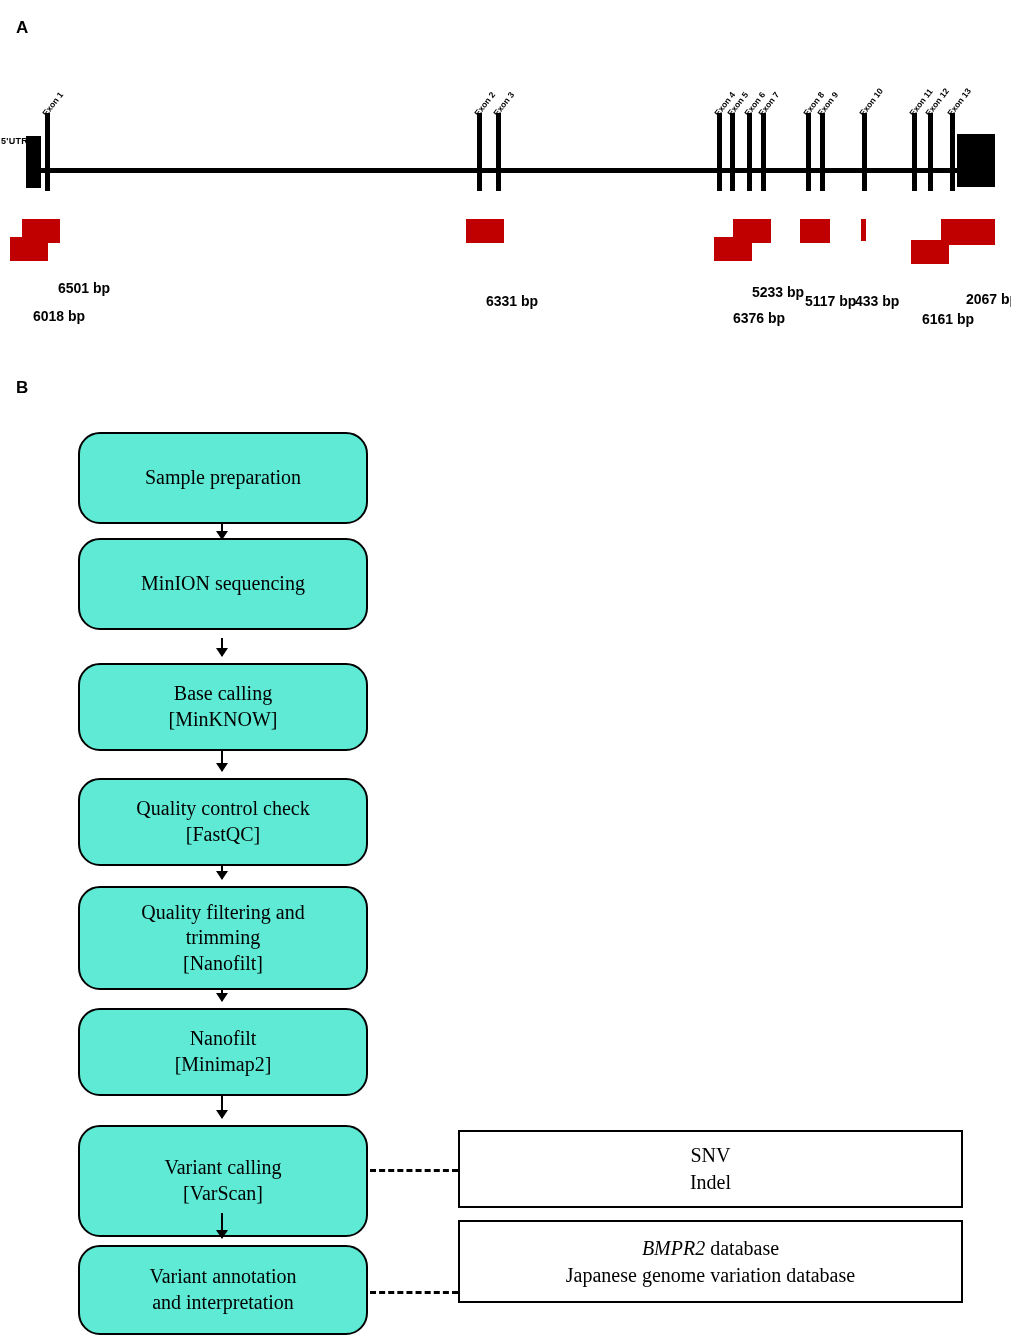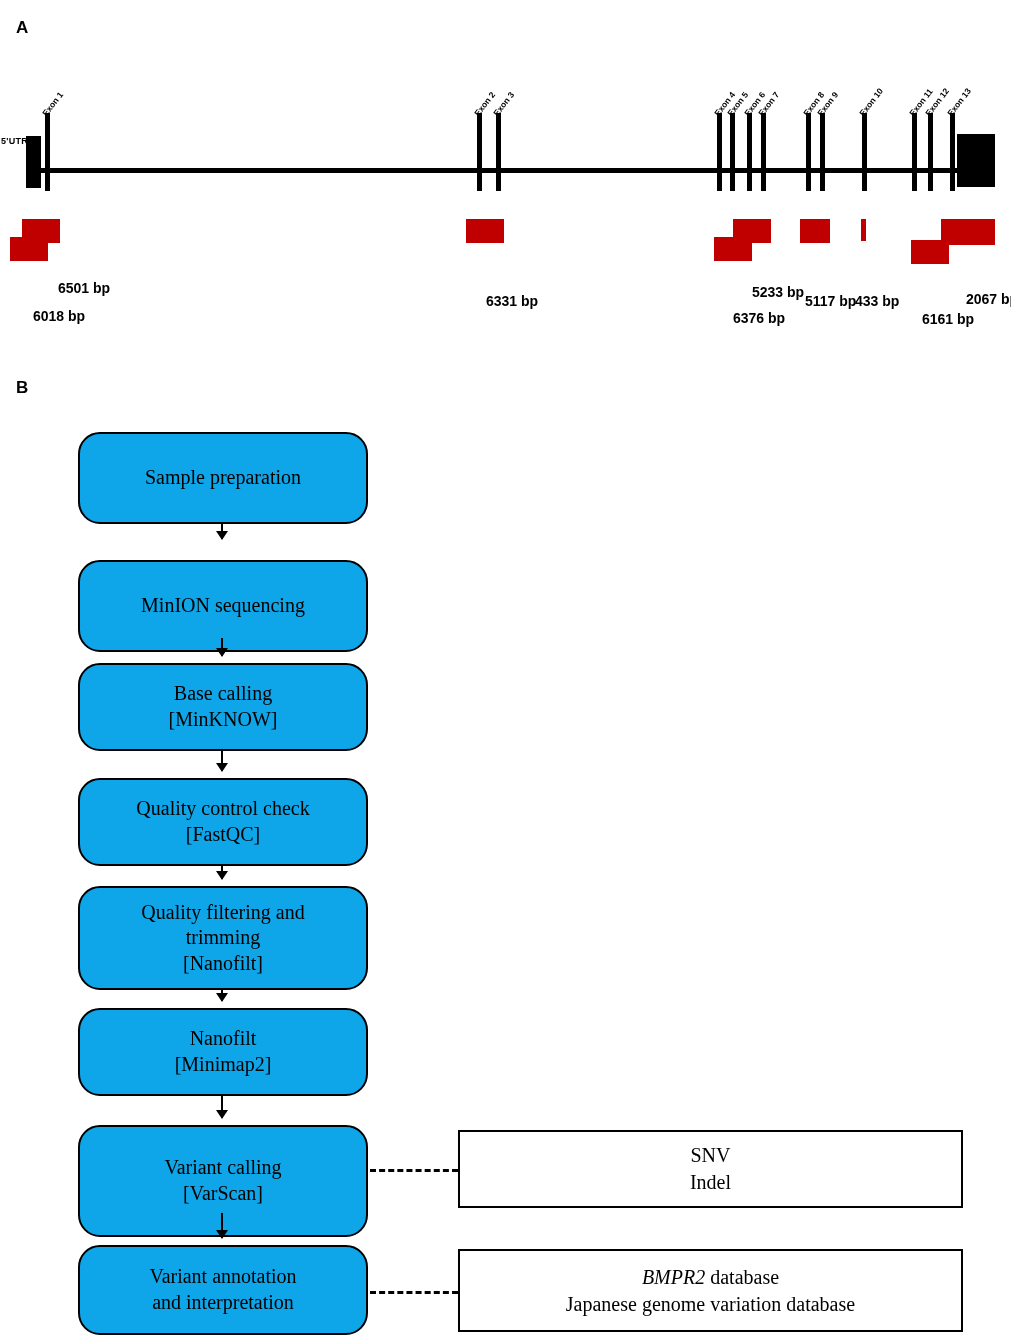--- a/index.html
+++ b/index.html
@@ -104,21 +104,21 @@
     position: absolute;
     left: 0; top: 360px;
     width: 1011px; height: 979px;
   }
   .flow-box {
     position: absolute;
     left: 78px;
     width: 290px;
     border: 2px solid #000;
     border-radius: 22px;
-    background: #0ea5e9;
+    background: #5eead4;
     box-sizing: border-box;
     display: flex;
     align-items: center;
     justify-content: center;
     text-align: center;
     font-family: "Liberation Serif", serif;
     font-size: 20px;
     color: #000;
     line-height: 1.28;
     padding: 4px 10px;
@@ -234,21 +234,21 @@
 
 <div id="panel-b">
   <span class="panel-label" id="panel-b-label" style="left:16px; top:18px;">B</span>
 
   <div id="flow-steps-container">
       <div class="flow-box" style="top: 72px; height: 92px;">
         <div>
           <span class="line">Sample preparation</span>
         </div>
       </div>
-      <div class="flow-box" style="top: 200px; height: 92px;">
+      <div class="flow-box" style="top: 178px; height: 92px;">
         <div>
           <span class="line">MinION sequencing</span>
         </div>
       </div>
       <div class="flow-box" style="top: 303px; height: 88px;">
         <div>
           <span class="line">Base calling</span>
           <span class="line">[MinKNOW]</span>
         </div>
       </div>
@@ -293,18 +293,18 @@
       <div class="arrow" style="top: 736px; height: 22px;"></div>
       <div class="arrow" style="top: 853px; height: 25px;"></div>
     </div>
   <div id="side-boxes-container">
       <div class="dashed-connector" style="top: 809px;"></div>
       <div class="side-box" style="top: 770px; height: 78px;">
         <div>SNV</div>
         <div>Indel</div>
       </div>
       <div class="dashed-connector" style="top: 931px;"></div>
-      <div class="side-box" style="top: 889px; height: 83px; text-align: right;">
+      <div class="side-box" style="top: 860px; height: 83px; text-align: right;">
         <div><span class="gene-italic">BMPR2</span> database</div>
         <div>Japanese genome variation database</div>
       </div>
     </div>
 </div>
 
 </body></html>

